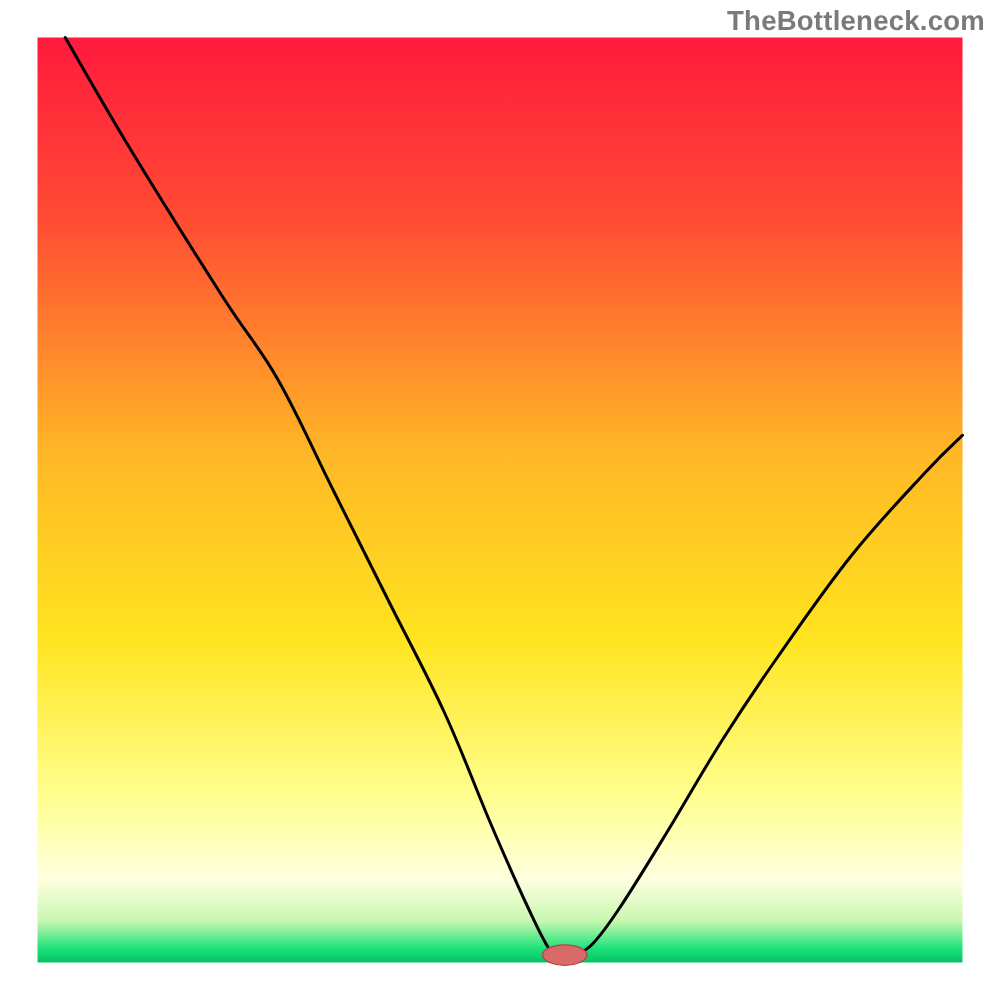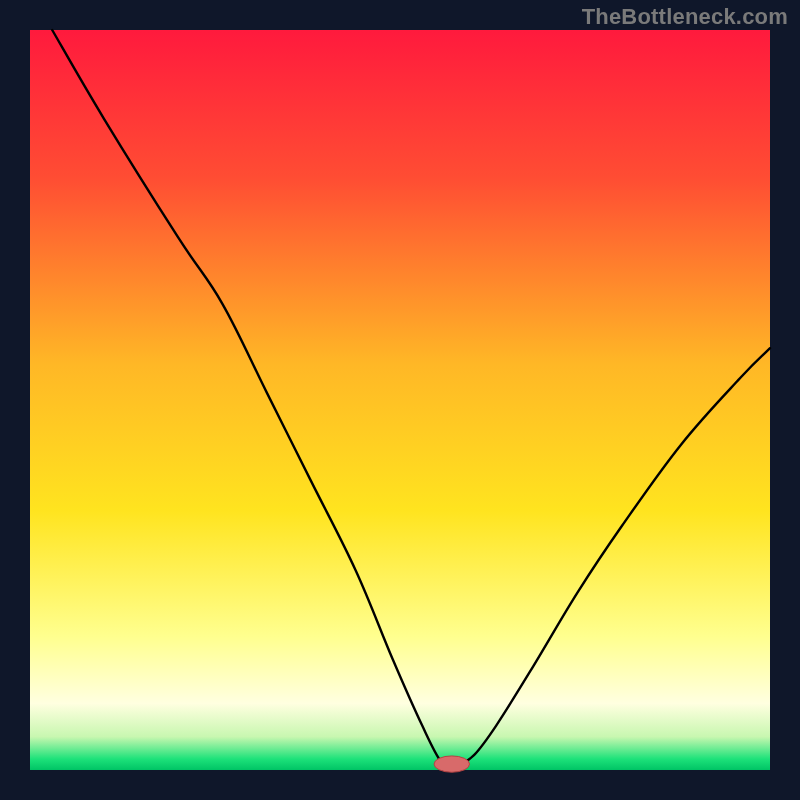--- a/index.html
+++ b/index.html
@@ -8,21 +8,21 @@
     width: 800px;
     height: 800px;
     background: #000;
     overflow: hidden;
     font-family: Arial, Helvetica, sans-serif;
   }
   .frame {
     position: relative;
     width: 800px;
     height: 800px;
-    background: #0f172a;
+    background: #ffffff;
   }
   .watermark {
     position: absolute;
     top: 4px;
     right: 12px;
     color: #7a7a7a;
     font-size: 22px;
     font-weight: 600;
     letter-spacing: 0.2px;
     z-index: 10;

